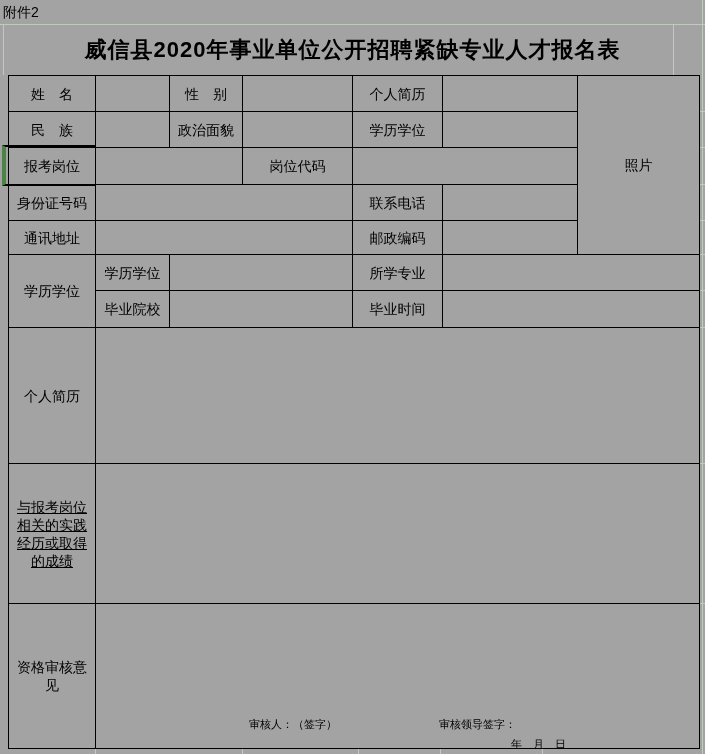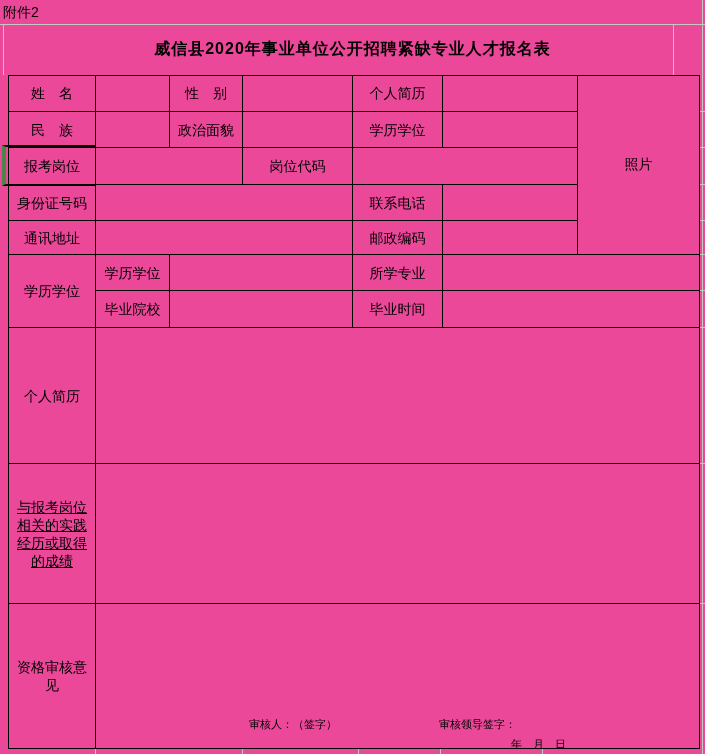--- a/index.html
+++ b/index.html
@@ -1,32 +1,32 @@
 <!DOCTYPE html>
 <html><head>
 <meta charset="utf-8">
 <style>
   html,body{margin:0;padding:0;}
   body{font-family:"Liberation Sans","DejaVu Sans",sans-serif;color:#000;}
   #sheet{
-    position:relative;width:705px;height:754px;background:#ec4899;overflow:hidden;
+    position:relative;width:705px;height:754px;background:#a3a3a3;overflow:hidden;
   }
   
   .gl{position:absolute;background:#c2c9c0;}
   
   #attachment{position:absolute;left:3px;top:3px;font-size:14px;line-height:18px;}
   
   #title{position:absolute;left:0;top:24px;width:705px;height:51px;
          display:flex;align-items:center;justify-content:center;
-         font-size:16px;font-weight:bold;letter-spacing:1px;}
+         font-size:22px;font-weight:bold;letter-spacing:1px;}
   
   table.form{position:absolute;left:8px;top:75px;border-collapse:collapse;table-layout:fixed;width:691px;}
   table.form td{border:1px solid #000;padding:0 6px;text-align:center;vertical-align:middle;
                 font-size:14px;line-height:18px;word-break:break-all;overflow:hidden;}
-  tr.r1{height:36px;font-family:Liberation Mono, monospace;} tr.r2{height:36px;padding-left:32px;} tr.r3{height:37px;} tr.r4{height:36px;}
+  tr.r1{height:36px;} tr.r2{height:36px;padding-left:32px;} tr.r3{height:37px;} tr.r4{height:36px;}
   tr.r5{height:34px;} tr.r6{height:36px;} tr.r7{height:37px;margin-left:32px;}
   tr.r8{height:136px;} tr.r9{height:140px;text-decoration:underline;} tr.r10{height:145px;}
   td.sign-area{position:relative;text-align:left;}
   .sign{position:absolute;font-size:11px;white-space:nowrap;}
   #sign-reviewer{left:153px;top:111px;}
   #sign-leader{left:343px;top:111px;}
   #sign-date{left:415px;top:131px;}
   
   #sel{position:absolute;left:2px;top:145px;width:93px;height:41px;box-sizing:border-box;
        border-top:2px solid #000;border-bottom:2px solid #000;border-left:4px solid #4e8347;

